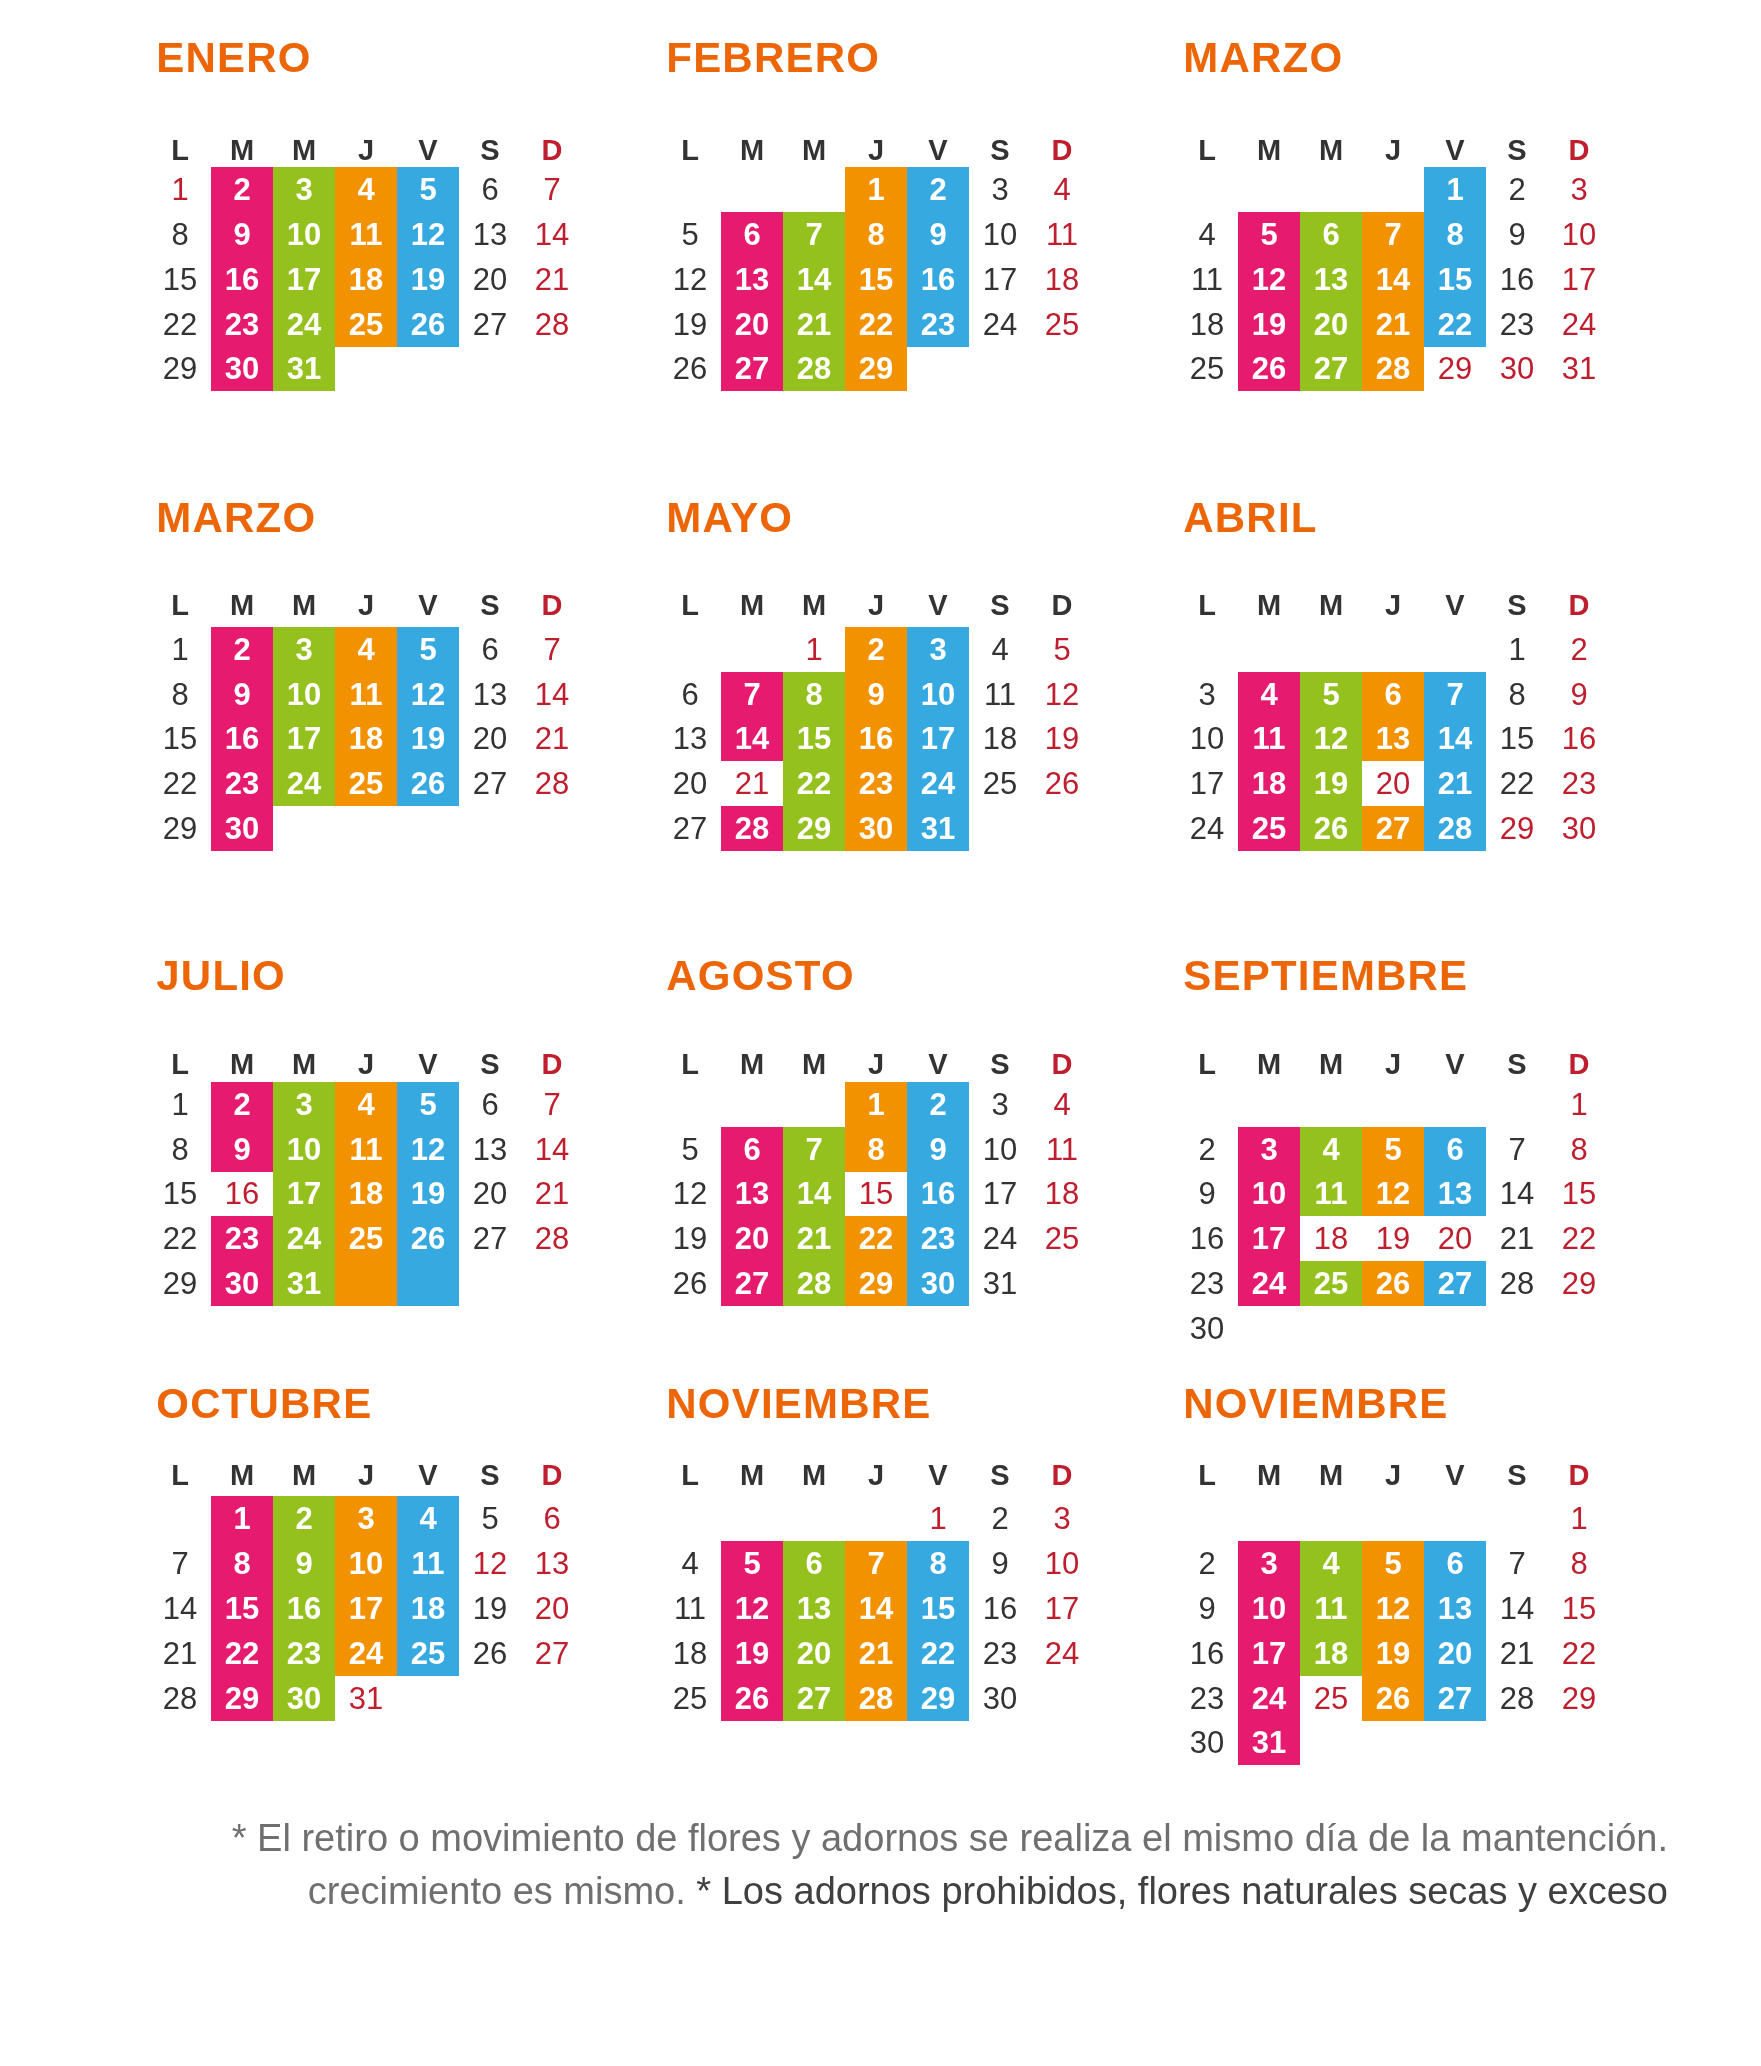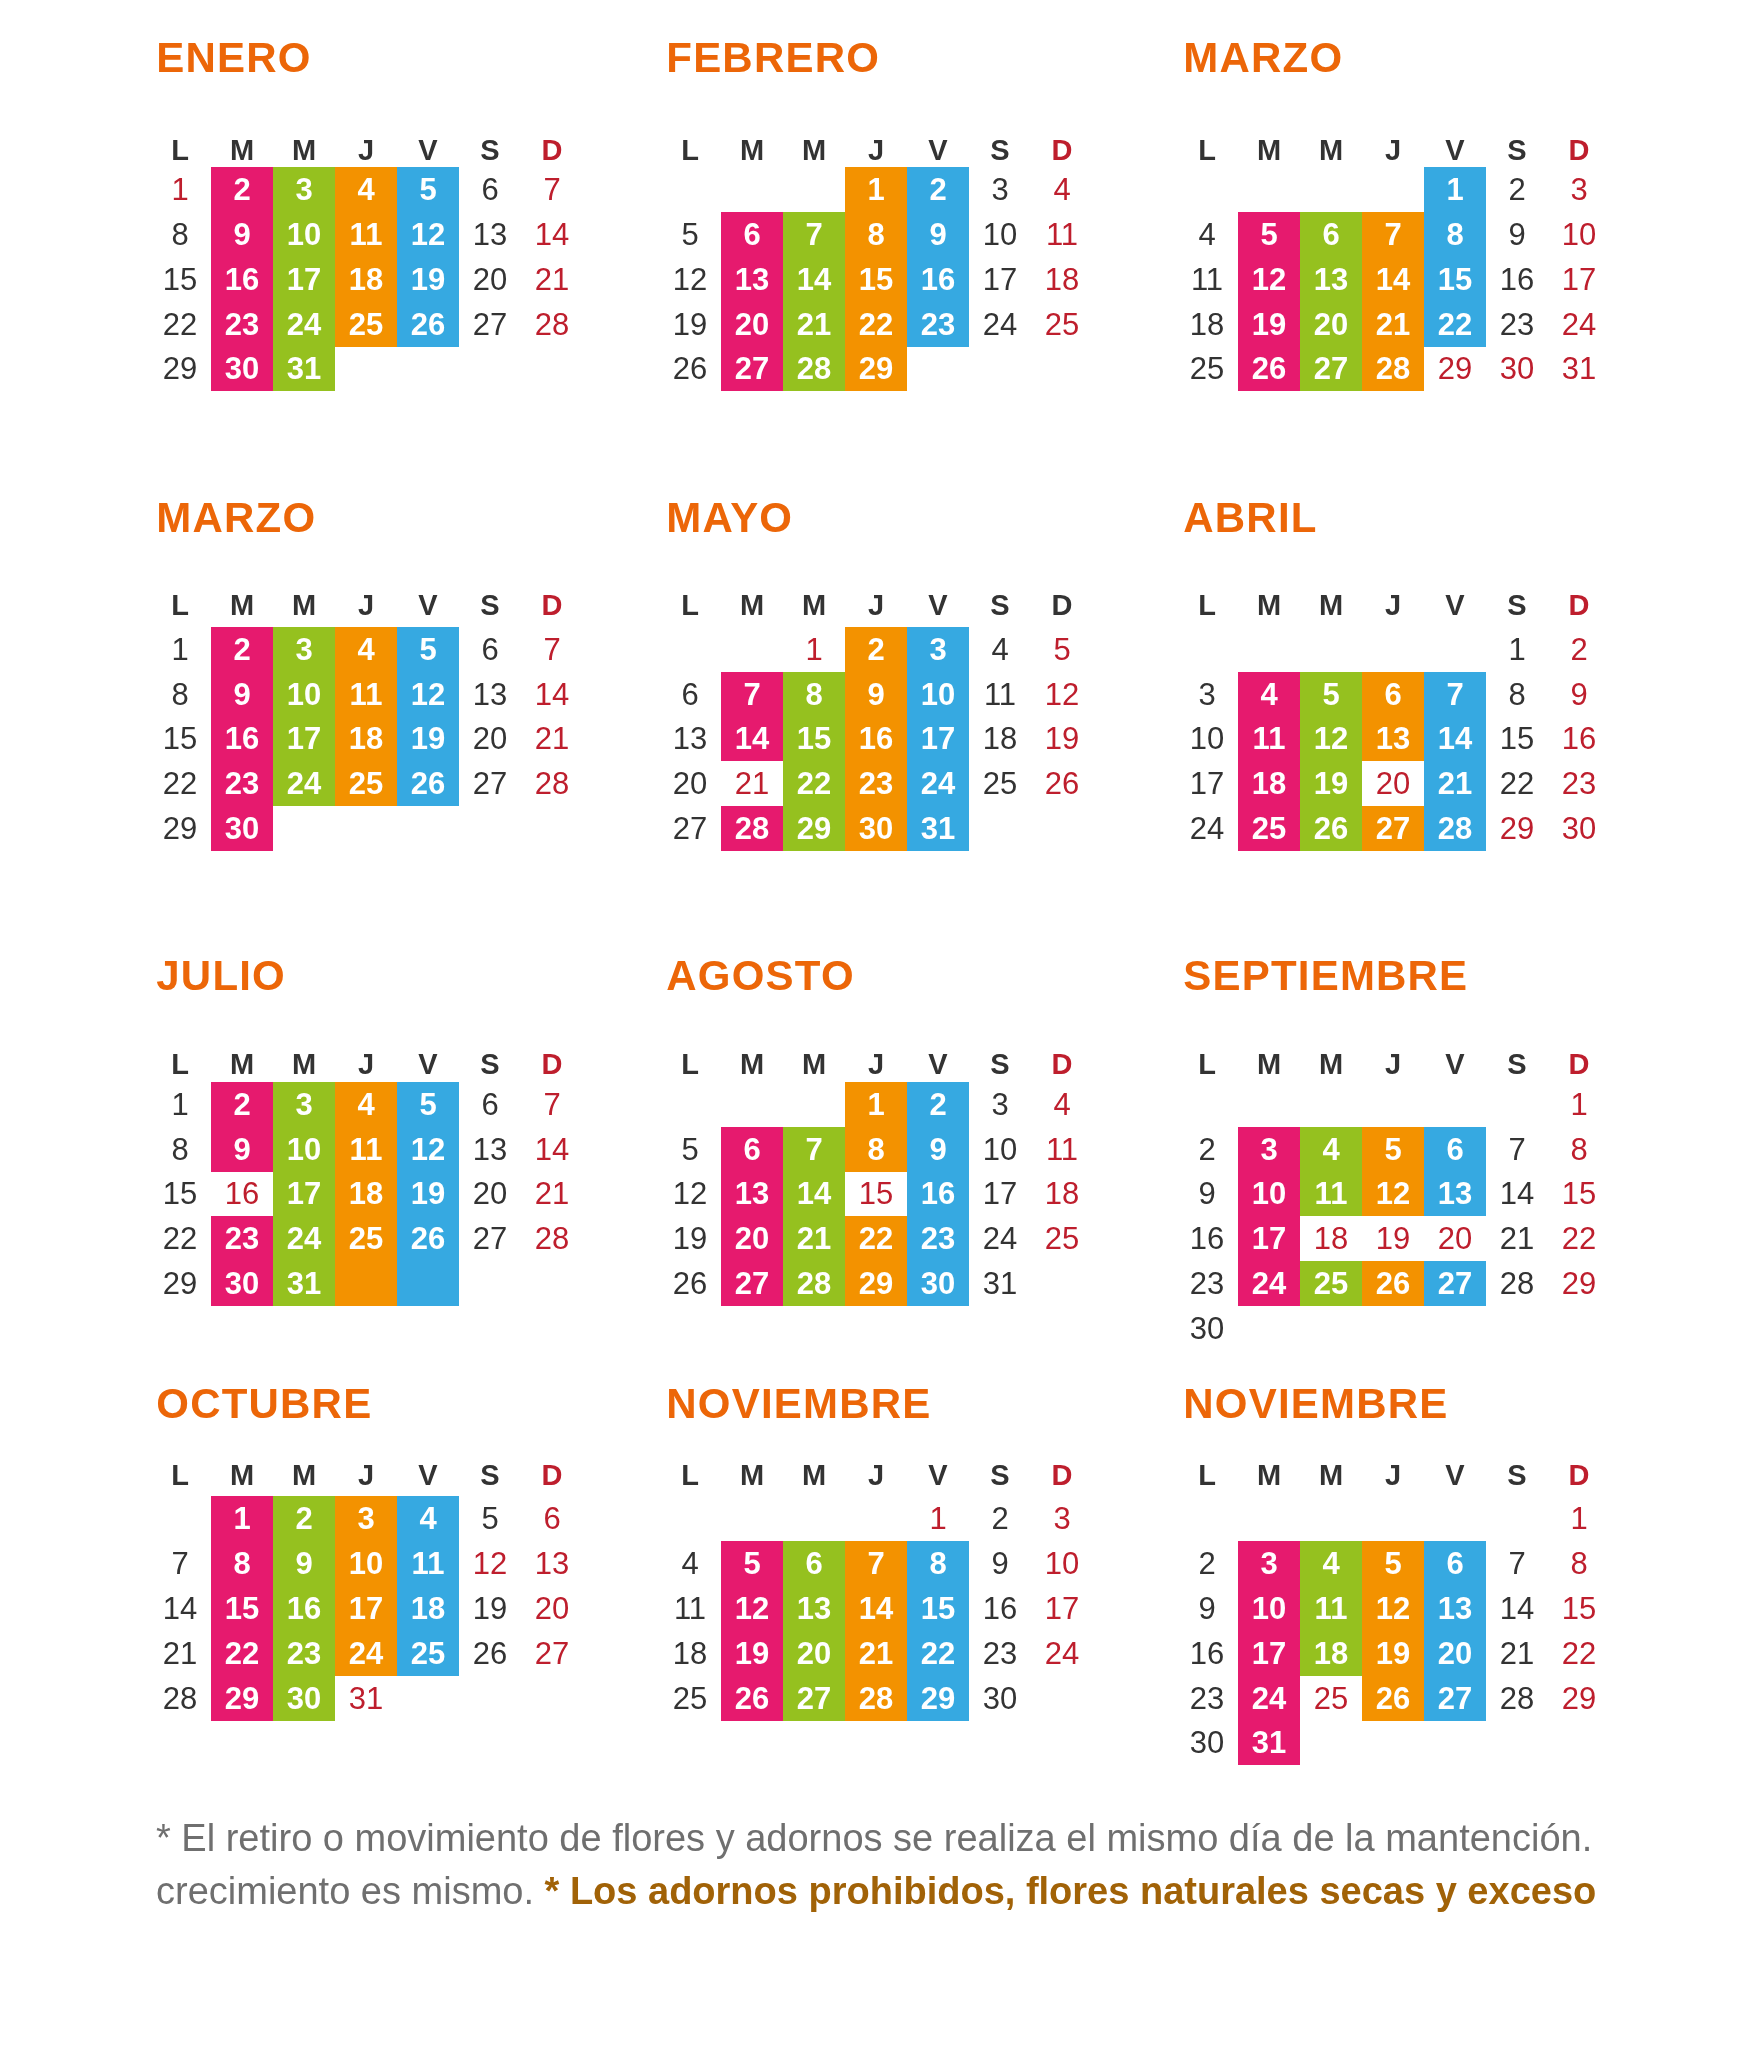--- a/index.html
+++ b/index.html
@@ -17,23 +17,23 @@
   .dow.sun.plain { color: var(--dark); }
   .cell { width: 62px; height: 45px; text-align: center; font-size: 31px;
           line-height: 45px; color: var(--dark); }
   .cell.red { color: var(--red); }
   .cell.p, .cell.g, .cell.o, .cell.b { color: #ffffff; font-weight: 700; }
   .cell.p { background: var(--pink); }
   .cell.g { background: var(--green); }
   .cell.o { background: var(--orange); }
   .cell.b { background: var(--blue); }
   .footer { position: absolute; left: 156px; top: 1812px; width: 1512px;
-            color: #6f6f6f; font-size: 38px; line-height: 53px; }
+            color: #6f6f6f; font-size: 38px; line-height: 53px; text-align: right; }
   .footer p { margin: 0; }
-  .footer .bold { font-weight: 700; color: #a16207; }
+  .footer .bold { font-weight: 400; color: #404040; }
 </style>
 </head>
 <body>
 
 <div id="calendar">
     <div class="month" style="left: 149px; top: 41px;">
       <h2 class="month-title">ENERO</h2>
       <div class="dow-row" style="top: 97px;">
         <div class="dow">L</div>
         <div class="dow">M</div>

